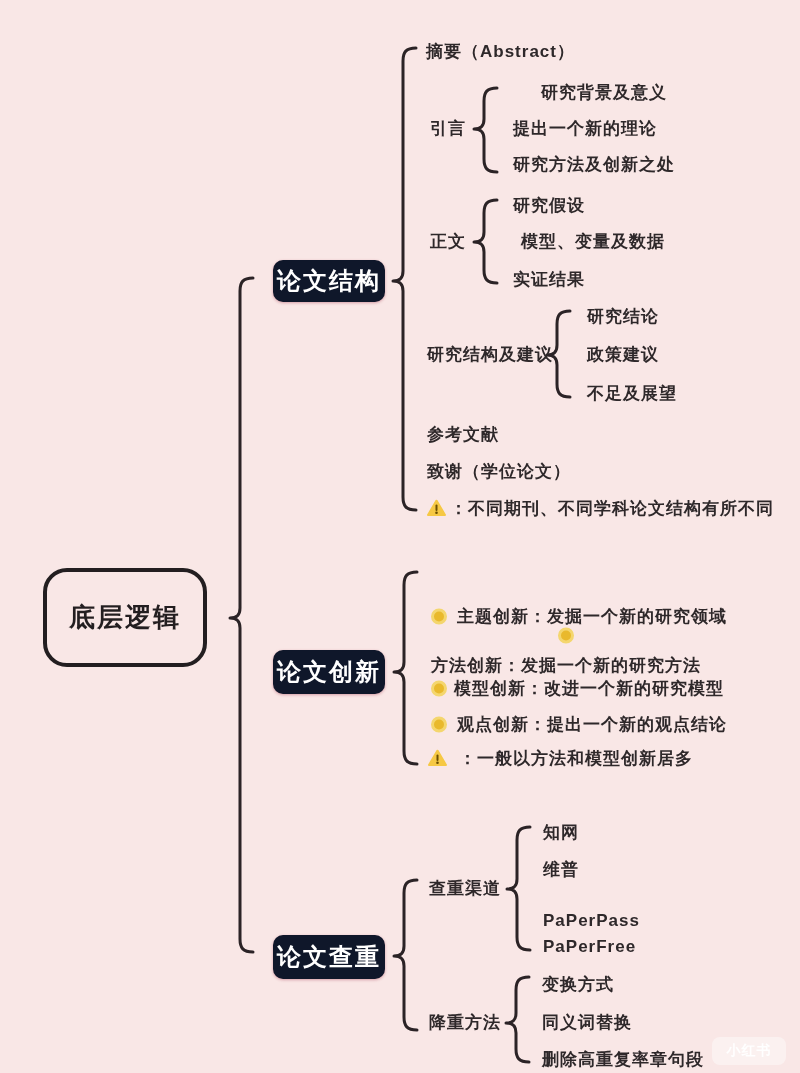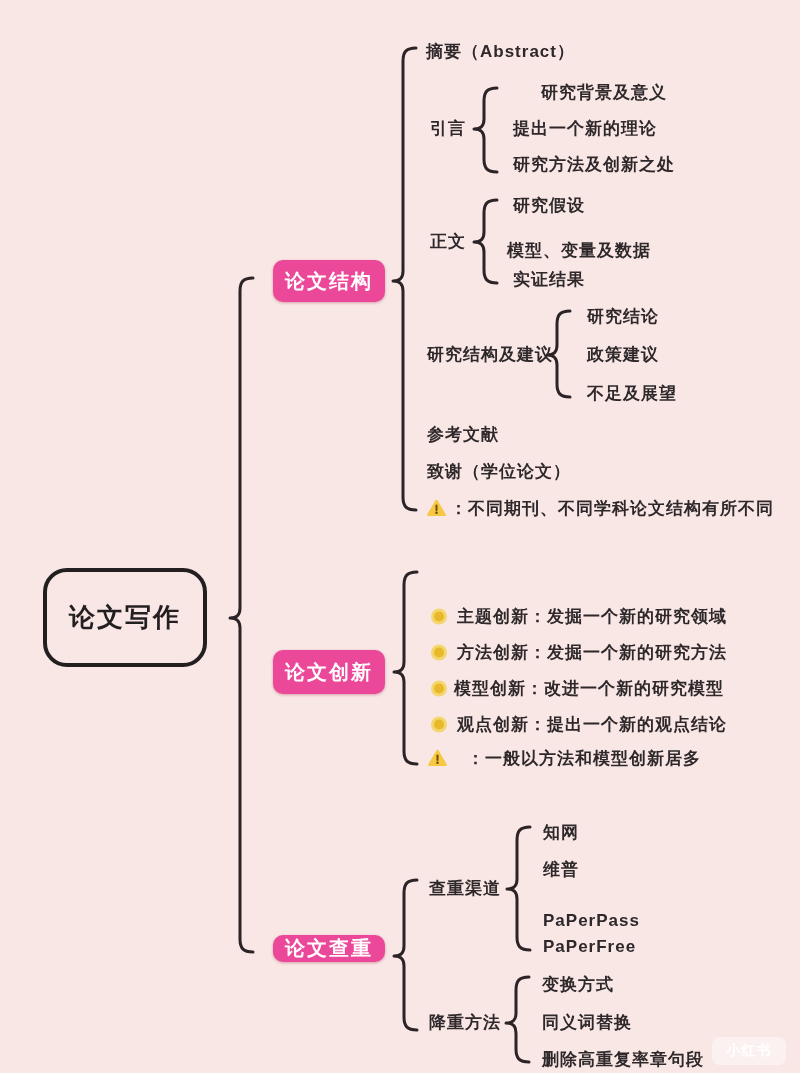--- a/index.html
+++ b/index.html
@@ -34,23 +34,23 @@
   .root-box{
     position:absolute;left:43px;top:568px;width:164px;height:99px;
     border:4px solid #231e20;border-radius:24px;
     box-sizing:border-box;
     display:flex;flex-direction:column;align-items:center;justify-content:center;
     font-size:26px;font-weight:700;line-height:37px;letter-spacing:2px;
     color:#231e20;
   }
   .branch-box{
     position:absolute;left:273px;width:112px;
-    background:#ec4899;border-radius:10px;
+    background:#0f172a;border-radius:10px;
     display:flex;align-items:center;justify-content:center;
-    color:#ffffff;font-size:20px;font-weight:700;letter-spacing:2px;
+    color:#ffffff;font-size:24px;font-weight:700;letter-spacing:2px;
     box-shadow:0 1px 3px rgba(150,20,50,0.35);
   }
   .bullet{
     width:10px;height:10px;border-radius:50%;
     background:#e9b92c;border:3px solid #f4d66e;
     flex:0 0 auto;
   }
   .warn{flex:0 0 auto;display:block;}
   .watermark{
     position:absolute;left:712px;top:1037px;width:74px;height:28px;
@@ -124,37 +124,37 @@
       <path d="M 529 977
              C 519 977 516 981 516 990
              L 516 1013
              C 516 1020 513 1023 506 1023
              C 513 1023 516 1026 516 1033
              L 516 1049
              C 516 1058 519 1062 529 1062"></path>
     </svg>
 
   <div class="root-box">
-    <div>论文写作</div>
+    <div>底层逻辑</div>
   </div>
 
   <div class="branch-box" style="top:260px;height:42px;">论文结构</div>
   <div class="branch-box" style="top:650px;height:44px;">论文创新</div>
-  <div class="branch-box" style="top:935px;height:27px;">论文查重</div>
+  <div class="branch-box" style="top:935px;height:44px;">论文查重</div>
 
   <div class="node" style="left:426px;top:52px;">摘要（Abstract）</div>
 
   <div class="node" style="left:430px;top:129px;">引言</div>
   <div class="node" style="left:513px;top:93px;margin-left:28px;">研究背景及意义</div>
   <div class="node" style="left:513px;top:129px;">提出一个新的理论</div>
   <div class="node" style="left:513px;top:165px;">研究方法及创新之处</div>
 
   <div class="node" style="left:430px;top:242px;">正文</div>
   <div class="node" style="left:513px;top:206px;">研究假设</div>
-  <div class="node" style="left:507px;top:242px;margin-top:9px;">模型、变量及数据</div>
+  <div class="node" style="left:521px;top:242px;">模型、变量及数据</div>
   <div class="node" style="left:513px;top:280px;">实证结果</div>
 
   <div class="node" style="left:427px;top:355px;">研究结构及建议</div>
   <div class="node" style="left:587px;top:317px;">研究结论</div>
   <div class="node" style="left:587px;top:355px;">政策建议</div>
   <div class="node" style="left:587px;top:394px;">不足及展望</div>
 
   <div class="node" style="left:427px;top:435px;">参考文献</div>
   <div class="node" style="left:427px;top:472px;">致谢（学位论文）</div>
 
@@ -164,34 +164,34 @@
       <line x1="9.5" y1="6" x2="9.5" y2="10.5" stroke="#6b4e00" stroke-width="2" stroke-linecap="round"></line>
       <circle cx="9.5" cy="13.3" r="1.3" fill="#6b4e00"></circle>
     </svg>
     <span class="txt">：不同期刊、不同学科论文结构有所不同</span>
   </div>
 
   <div class="row" style="left:431px;top:616px;">
     <span class="bullet"></span>
     <span class="txt">主题创新：发掘一个新的研究领域</span>
   </div>
-  <div class="row" style="left:431px;top:652px;">
+  <div class="row" style="left:431px;top:652px;flex-direction:column;">
     <span class="bullet"></span>
     <span class="txt">方法创新：发掘一个新的研究方法</span>
   </div>
   <div class="row" style="left:431px;top:688px;gap:7px;">
     <span class="bullet"></span>
     <span class="txt">模型创新：改进一个新的研究模型</span>
   </div>
   <div class="row" style="left:431px;top:724px;">
     <span class="bullet"></span>
     <span class="txt">观点创新：提出一个新的观点结论</span>
   </div>
 
-  <div class="row" style="left:428px;top:758px;gap:20px;">
+  <div class="row" style="left:428px;top:758px;gap:12px;">
     <svg class="warn" width="19" height="17" viewBox="0 0 19 17">
       <path d="M9.5 1 L18 15.5 H1 Z" fill="#f6c844" stroke="#f6c844" stroke-width="2" stroke-linejoin="round"></path>
       <line x1="9.5" y1="6" x2="9.5" y2="10.5" stroke="#6b4e00" stroke-width="2" stroke-linecap="round"></line>
       <circle cx="9.5" cy="13.3" r="1.3" fill="#6b4e00"></circle>
     </svg>
     <span class="txt">：一般以方法和模型创新居多</span>
   </div>
 
   <div class="node" style="left:429px;top:889px;">查重渠道</div>
   <div class="node" style="left:543px;top:833px;">知网</div>

